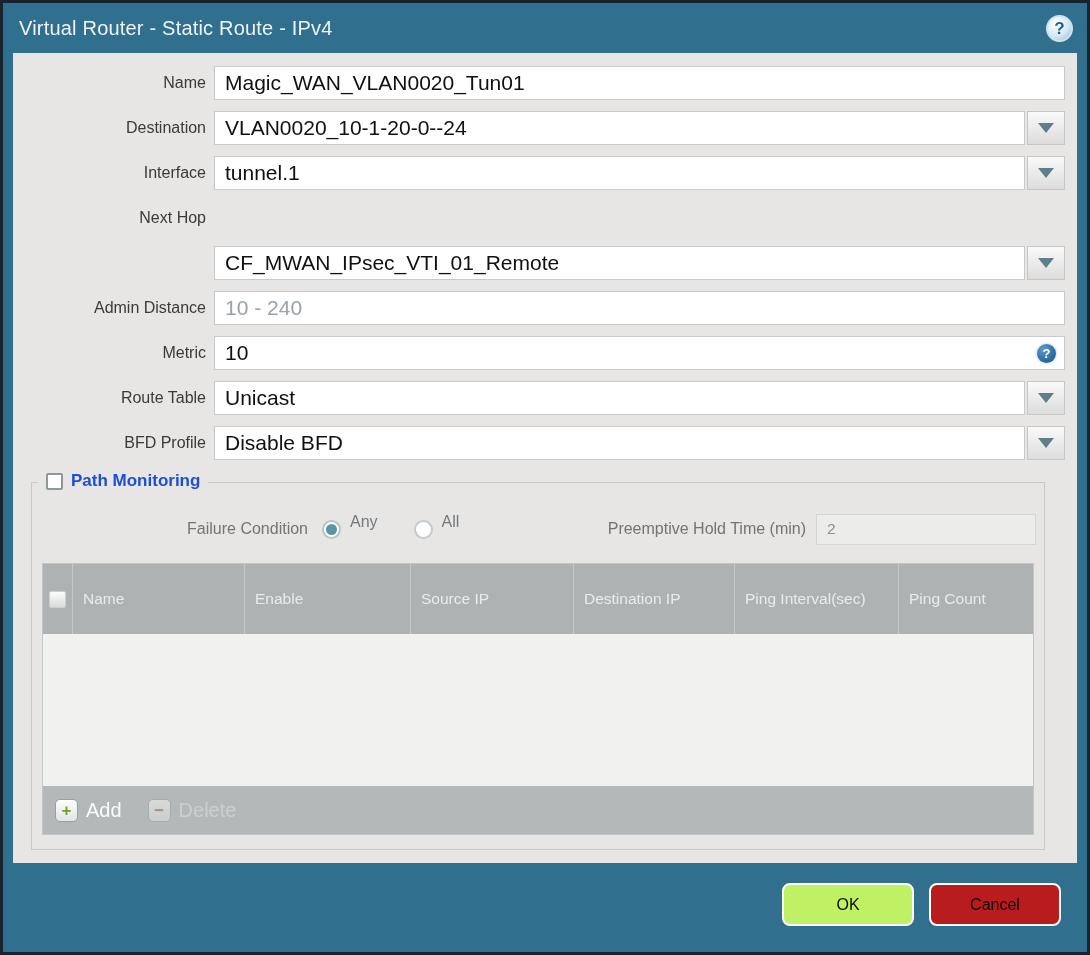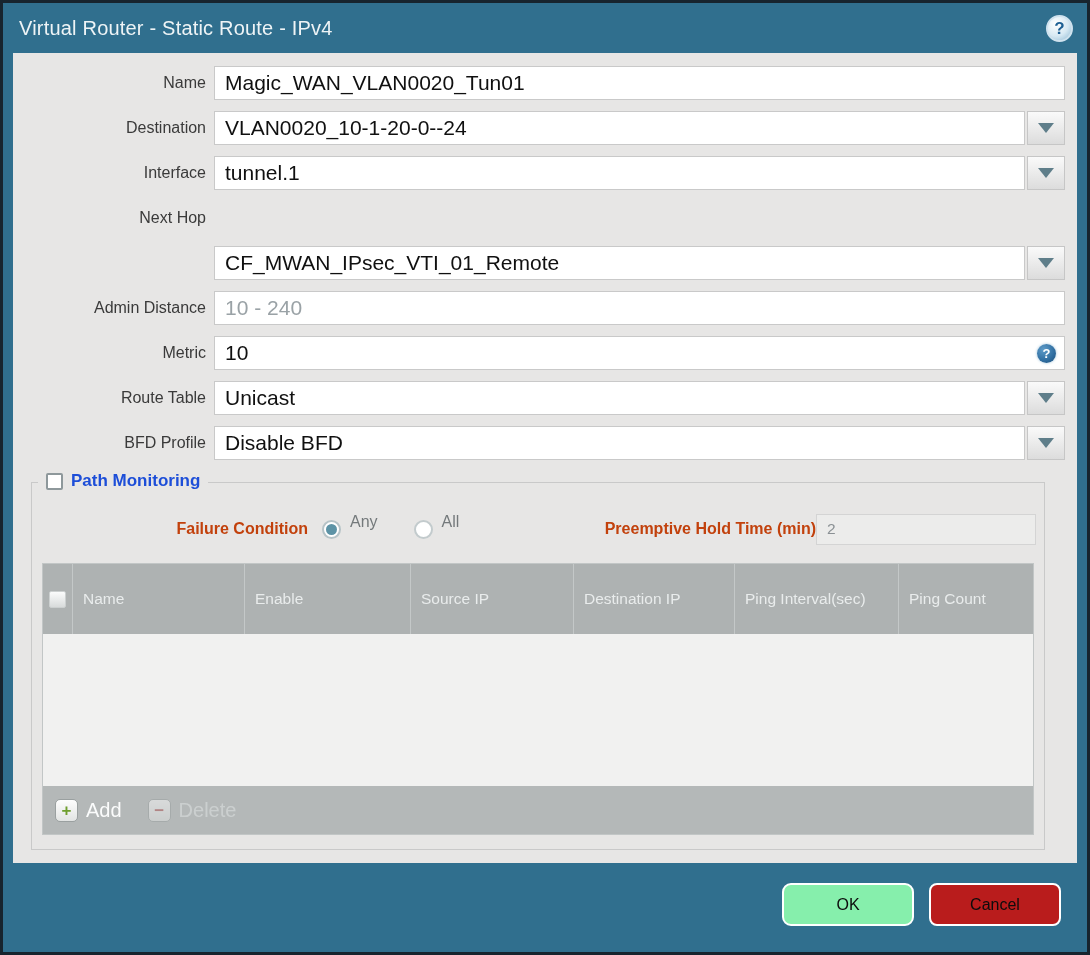--- a/index.html
+++ b/index.html
@@ -77,34 +77,34 @@
     position:absolute; top:-12px; left:6px; background:#e7e6e5;
     display:flex; align-items:center; padding:0 8px; gap:8px;
   }
   .pm-legend .pm-title { font-size:17px; font-weight:bold; color:#1d4ed8; }
   .checkbox {
     width:17px; height:17px; background:#fff; border:2px solid #8e989b;
     border-radius:2px; cursor:pointer;
   }
 
   .cond-row { display:flex; align-items:center; height:32px; margin-bottom:18px; }
-  .cond-row .dis-lbl { font-size:16px; color:#c2410c; white-space:nowrap;font-weight:bold; }
+  .cond-row .dis-lbl { font-size:16px; color:#737373; white-space:nowrap; }
   .cond-row .fc-lbl { width:268px; text-align:right; margin-right:14px; }
   .radio {
     width:19px; height:19px; border-radius:50%;
     background:#fff; border:2px solid #c3cbcd; cursor:pointer;
   }
   .radio.sel { border-color:#b6c3c7; }
   .radio.sel::after {
     content:''; display:block; width:11px; height:11px; border-radius:50%;
     background:#5d93a6; margin:2px;
   }
   .radio-lbl { font-size:16px; color:#74797b; margin:0 0 14px 9px; }
   .gap30 { width:36px; }
-  .ph-lbl { margin-left:auto; }
+  .ph-lbl { margin-left:auto; margin-right:10px; }
   .ph-input {
     width:220px; height:31px; background:#ececeb; border:1px solid #d4d4d4;
     color:#8a9094; font-size:15.5px; padding:0 10px;
     font-family:"Liberation Sans", sans-serif;
   }
 
   
   .grid { margin:2px 2px 0 2px; border:1px solid #c2c6c6; }
   .grid-header {
     display:grid; grid-template-columns:30px 172px 166px 163px 161px 164px 1fr;
@@ -141,21 +141,21 @@
   
   .dlg-footer {
     flex:1; display:flex; align-items:center; justify-content:flex-end;
     padding:0 26px 6px 0; gap:15px;
   }
   .btn {
     width:132px; height:43px; border-radius:8px; border:2px solid #ffffff;
     font-size:16px; color:#0c0c0c; font-family:"Liberation Sans", sans-serif;
     display:flex; align-items:center; justify-content:center; cursor:pointer;
   }
-  .btn.ok { background:#86efac;border-radius:9px; }
+  .btn.ok { background:#bef264; }
   .btn.cancel { background:#b91c1c; }
 </style>
 </head>
 <body>
 
 <div class="window">
 
   <div class="titlebar">
     <div class="title">Virtual Router - Static Route - IPv4</div>
     <div class="help-icon">?</div>

